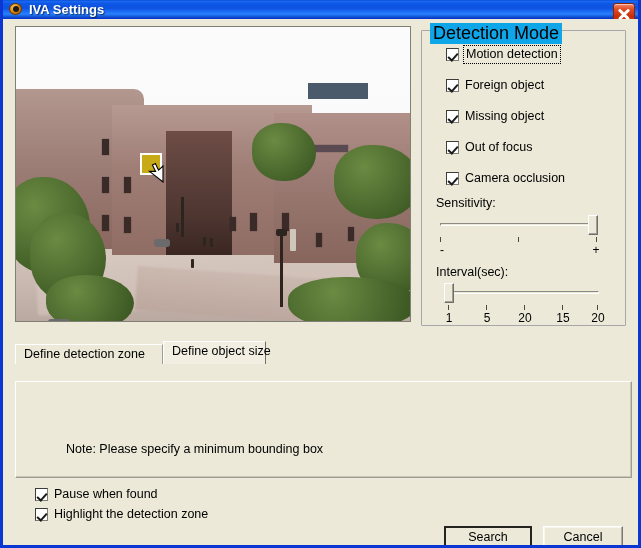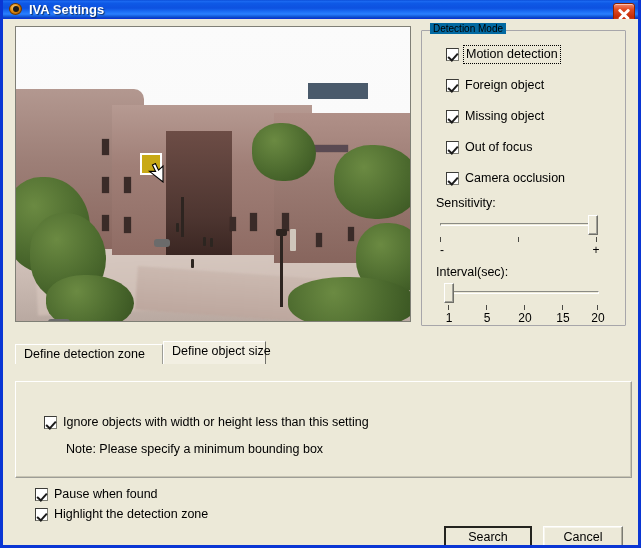--- a/index.html
+++ b/index.html
@@ -225,23 +225,23 @@
     left: 418px; top: 11px;
     width: 205px; height: 296px;
     box-sizing: border-box;
     border: 1px solid #a7a6aa;
     border-radius: 1px;
     background: transparent;
   }
   .groupbox-label {
     position: absolute;
     left: 8px; top: -8px;
-    background: #0369a1;
+    background: #0ea5e9;
     padding: 0 3px;
-    font-size: 10px;
+    font-size: 18px;
     color: #000000;
     white-space: nowrap;
   }
 
   
   .chk-row {
     display: flex;
     align-items: center;
     cursor: default;
   }
@@ -554,24 +554,20 @@
         <span class="tick-label" style="left:154px;">20</span>
       </div>
     </div>
 
     <div class="tabstrip">
       <div class="tab" style="left:0px; width:148px;">Define detection zone</div>
       <div class="tab active" style="left:148px; width:103px;">Define object size</div>
     </div>
 
     <div class="tabpanel">
-      <div class="chk-row tabpanel-chk">
-        <div class="chk checked"></div>
-        <div class="chk-label">Ignore objects with width or height less than this setting</div>
-      </div>
       <div class="tabpanel-note">Note: Please specify a minimum bounding box</div>
     </div>
 
     <div class="bottom-chks">
       <div class="chk-row">
         <div class="chk checked"></div>
         <div class="chk-label">Pause when found</div>
       </div>
       <div class="chk-row">
         <div class="chk checked"></div>

